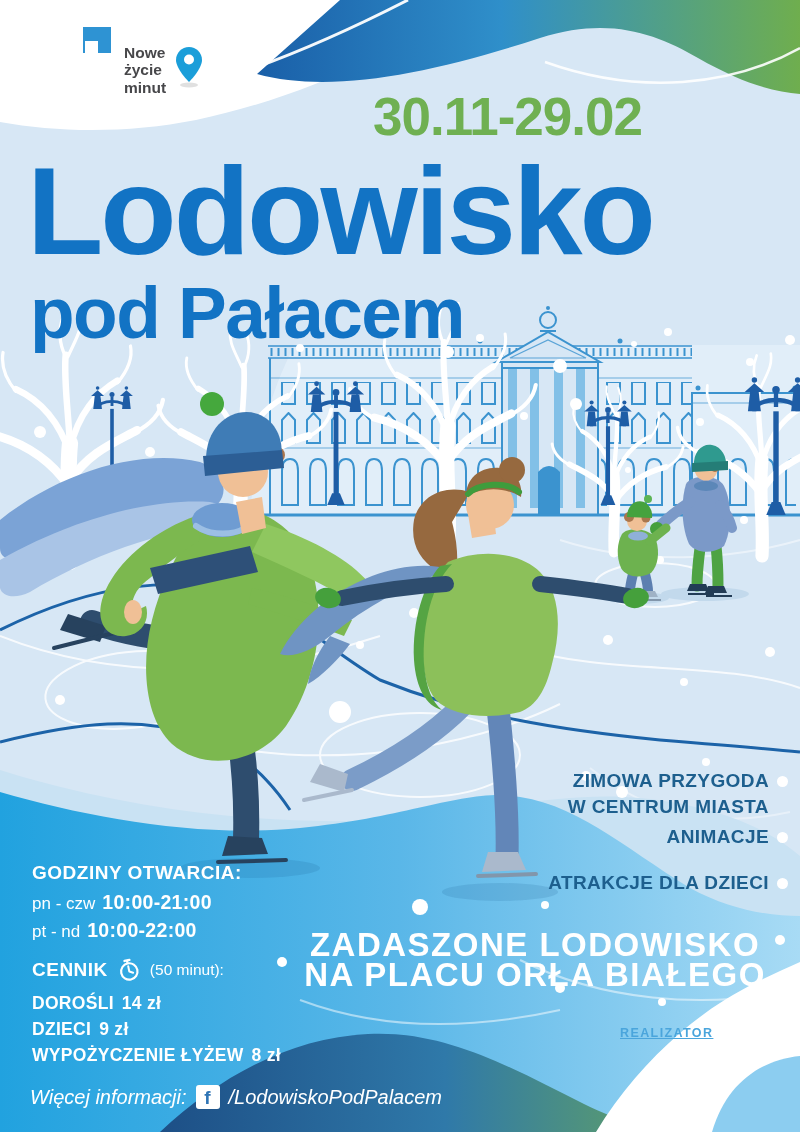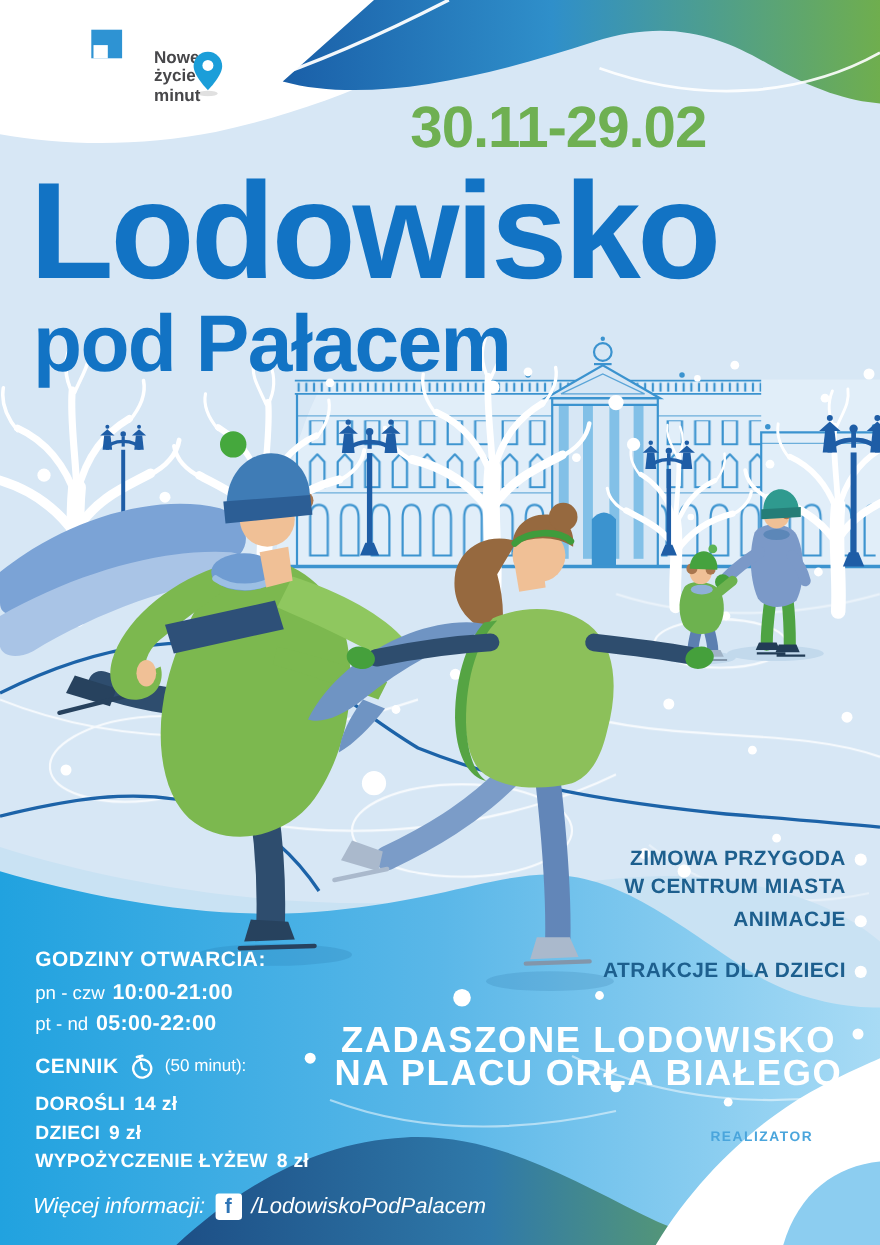--- a/index.html
+++ b/index.html
@@ -12,21 +12,21 @@
   .abs{position:absolute;}
 
   
   .sq-light{left:38px;top:38px;width:63px;height:63px;background:#55b7e7;border-radius:2px;}
   .sq-dark{left:83px;top:27px;width:28px;height:26px;background:#2e93d3;}
   .sq-white{left:85px;top:41px;width:13px;height:12px;background:#fff;}
   .pro-text{left:7px;top:7px;color:#fff;font-weight:bold;font-size:21px;letter-spacing:.5px;position:absolute;}
   .pro-sub{left:7px;top:37px;position:absolute;color:#fff;font-size:4.8px;font-weight:bold;line-height:1.3;}
   .pro-sub span{display:block;white-space:nowrap;}
   .tagline{left:124px;top:44px;color:#47474a;font-weight:bold;font-size:15.5px;line-height:1.12;}
-  .tagline span{display:block;margin-left:16px;}
+  .tagline span{display:block;}
   .pin{left:174px;top:46px;}
 
   .date{left:330px;top:86px;width:312px;text-align:right;color:#6fb052;
         font-size:53px;font-weight:bold;letter-spacing:-1px;}
   .title{left:27px;top:148px;margin:0;color:#1273c4;font-size:125px;font-weight:bold;
          letter-spacing:-3px;line-height:1;}
   .subtitle{left:30px;top:276px;color:#1273c4;font-size:73px;font-weight:bold;letter-spacing:-1.5px;line-height:1;}
 
   
   .hl{right:12px;text-align:right;color:#1d5f8e;font-weight:bold;font-size:19px;
@@ -45,22 +45,22 @@
   .cennik{display:flex;align-items:center;gap:9px;margin-top:16px;margin-bottom:8px;}
   .cennik .c-head{font-size:19px;font-weight:bold;letter-spacing:.5px;}
   .cennik .c-note{font-size:15.5px;}
   .price{font-size:17.5px;font-weight:bold;letter-spacing:.3px;line-height:26px;}
   .price .pl{margin-right:8px;}
 
   .slogan{left:285px;top:930px;width:500px;text-align:center;color:#fff;
           font-weight:bold;font-size:33px;line-height:30px;letter-spacing:1.5px;}
 
   
-  .rz-head{left:620px;top:1026px;width:145px;text-align:center;color:#4aa5dc;
-           font-size:12.5px;font-weight:bold;letter-spacing:1.4px;}
+  .rz-head{left:620px;top:1026px;width:145px;color:#4aa5dc;
+           font-size:12.5px;font-weight:bold;letter-spacing:1.4px;text-decoration:underline;}
   .logo-box{left:637px;top:1050px;width:106px;height:47px;display:flex;background:#fff;
             border:1.5px solid #5eb1e2;border-radius:2px;overflow:hidden;box-sizing:border-box;}
   .cell-griffin{width:50px;background:#fff;display:flex;align-items:center;justify-content:center;}
   .cell-zs{flex:1;background:#55ace0;position:relative;color:#fff;}
   .cell-zs .zs{position:absolute;left:0;right:8px;top:3px;text-align:center;font-size:25px;font-weight:bold;}
   .cell-zs .tw{position:absolute;right:4px;bottom:3px;font-size:9.5px;font-weight:bold;}
 
   
   .fb-row{left:30px;top:1085px;display:flex;align-items:center;gap:9px;color:#fff;}
   .fb-label{font-style:italic;font-size:20px;}
@@ -396,21 +396,21 @@
         <span class="dot"></span>
       </div>
   </div>
 
   <div class="abs info">
     <div class="head">GODZINY OTWARCIA:</div>
     <div class="hrow">
       <span class="days">pn - czw</span><span class="time">10:00-21:00</span>
     </div>
     <div class="hrow">
-      <span class="days">pt - nd</span><span class="time">05:00-22:00</span>
+      <span class="days">pt - nd</span><span class="time">10:00-22:00</span>
     </div>
     <div class="cennik">
       <span class="c-head">CENNIK</span>
       <svg width="24" height="24" viewBox="0 0 24 24" style="transform:rotate(-12deg)">
         <circle cx="12" cy="13.5" r="8.2" fill="none" stroke="#fff" stroke-width="2.2"></circle>
         <path d="M12,13.5 V8.2 M12,13.5 L15.5,15.5" stroke="#fff" stroke-width="2" fill="none" stroke-linecap="round"></path>
         <path d="M9.5,2.2 h5" stroke="#fff" stroke-width="2.4" stroke-linecap="round"></path>
         <path d="M12,2.4 V4.6" stroke="#fff" stroke-width="2.2"></path>
       </svg>
       <span class="c-note">(50 minut):</span>

